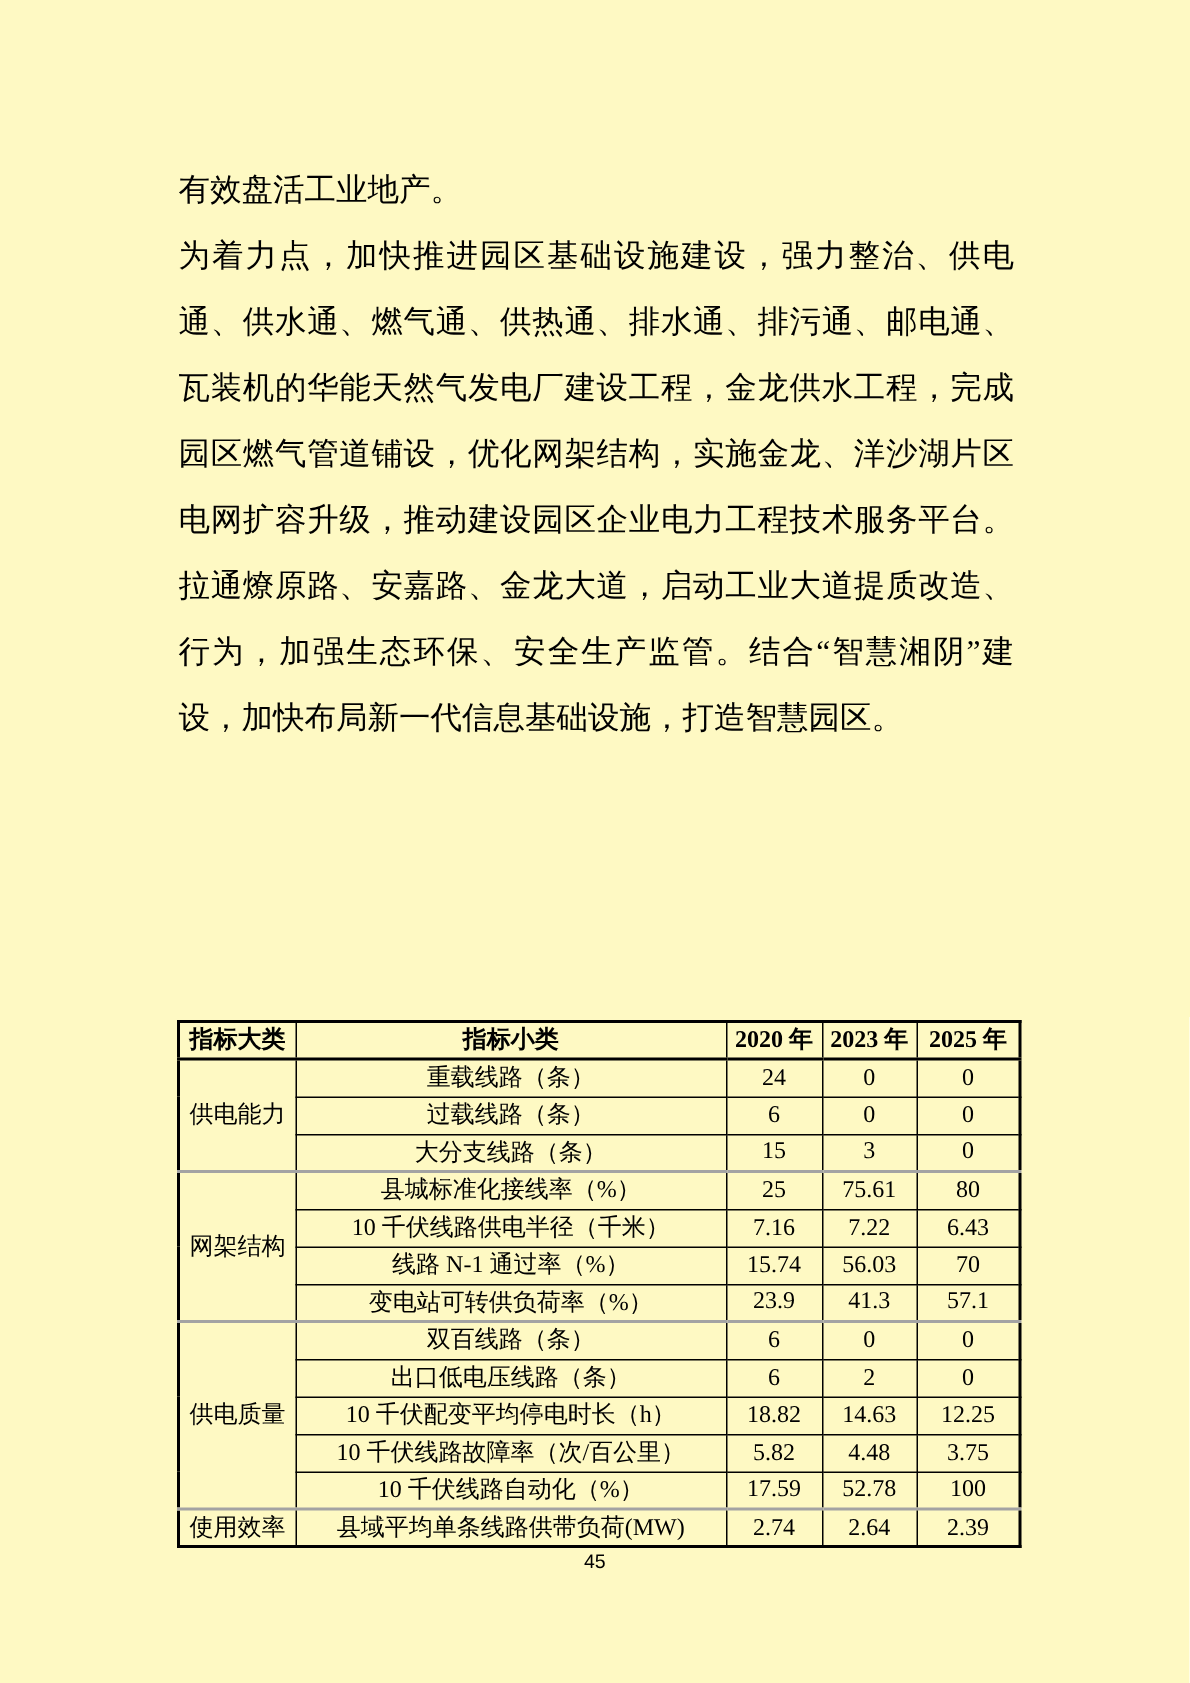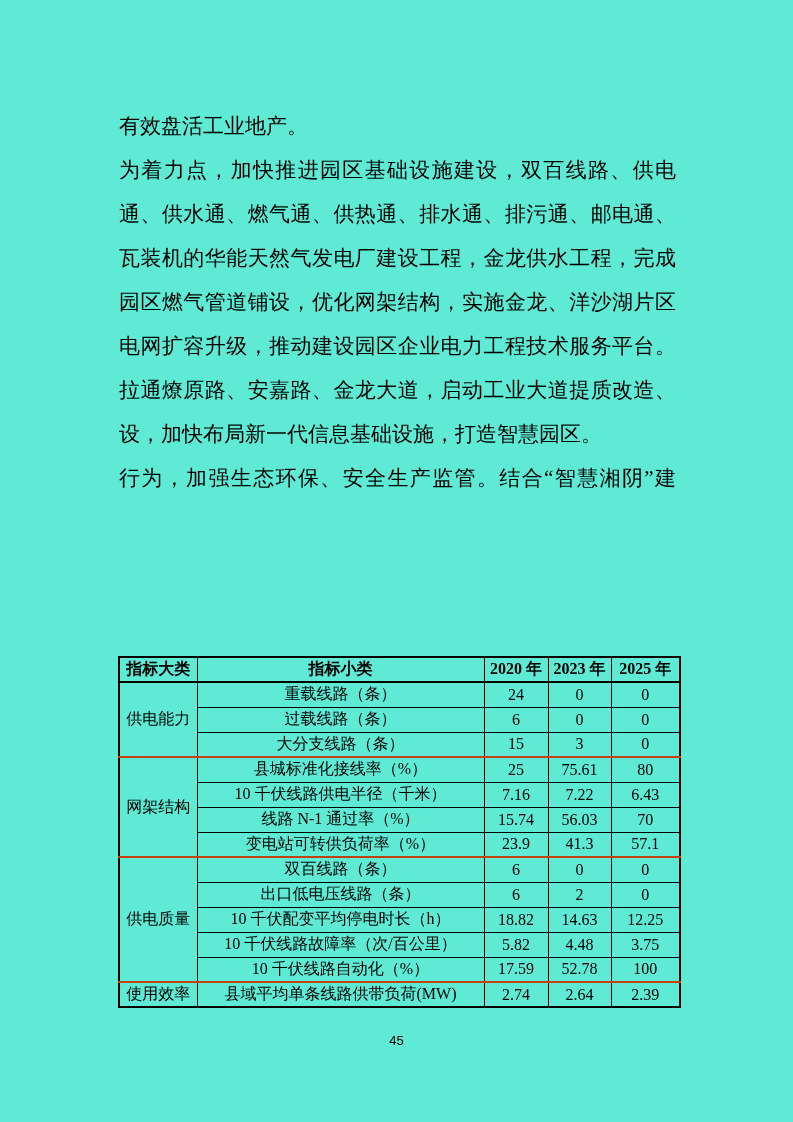--- a/index.html
+++ b/index.html
@@ -1,21 +1,21 @@
 <!DOCTYPE html>
 <html><head>
 <meta charset="utf-8">
 <style>
   * { margin: 0; padding: 0; box-sizing: border-box; }
   html, body { background: #ffffff; }
   .page {
     position: relative;
     width: 793px;
     height: 1122px;
-    background: #5eead4;
+    background: #fef9c3;
     color: #000000;
     font-family: "Liberation Serif", "DejaVu Serif", serif;
     overflow: hidden;
   }
   .body-text {
     position: absolute;
     left: 119px;
     top: 104px;
     width: 557px;
     font-size: 21px;
@@ -39,67 +39,67 @@
     left: 118px;
     width: 561px;
     text-align: center;
     font-size: 17px;
     font-weight: bold;
     line-height: 24px;
   }
   table.goal-table {
     position: absolute;
     left: 118px;
-    top: 656px;
+    top: 680px;
     width: 561px;
     border-collapse: collapse;
     table-layout: fixed;
     font-size: 16px;
     border: 2px solid #000;
   }
   table.goal-table th, table.goal-table td {
     border: 1px solid #000;
     text-align: center;
     vertical-align: middle;
     height: 25px;
     padding: 0 2px;
     overflow: hidden;
     white-space: nowrap;
   }
   table.goal-table thead th {
     font-weight: bold;
     border-bottom: 2px solid #000;
   }
-  table.goal-table tr.group-start td { border-top: 2px solid #c2410c; }
+  table.goal-table tr.group-start td { border-top: 2px solid #a3a3a3; }
   table.goal-table td.category { font-weight: normal; }
   .page-number {
     position: absolute;
     top: 1033px;
     left: 0;
     width: 100%;
     text-align: center;
     font-size: 13px;
     font-family: Liberation Sans, sans-serif;
   }
 </style>
 </head>
 <body>
 
 <div class="page">
 
   <div class="body-text" id="body-text">
       <div class="line left">有效盘活工业地产。</div>
-      <div class="line justify">为着力点，加快推进园区基础设施建设，双百线路、供电</div>
+      <div class="line justify">为着力点，加快推进园区基础设施建设，强力整治、供电</div>
       <div class="line justify">通、供水通、燃气通、供热通、排水通、排污通、邮电通、</div>
       <div class="line justify">瓦装机的华能天然气发电厂建设工程，金龙供水工程，完成</div>
       <div class="line justify">园区燃气管道铺设，优化网架结构，实施金龙、洋沙湖片区</div>
       <div class="line justify">电网扩容升级，推动建设园区企业电力工程技术服务平台。</div>
       <div class="line justify">拉通燎原路、安嘉路、金龙大道，启动工业大道提质改造、</div>
+      <div class="line justify">行为，加强生态环保、安全生产监管。结合“智慧湘阴”建</div>
       <div class="line left">设，加快布局新一代信息基础设施，打造智慧园区。</div>
-      <div class="line justify">行为，加强生态环保、安全生产监管。结合“智慧湘阴”建</div>
     </div>
 
 
   <table class="goal-table">
     <colgroup>
       <col style="width:78px">
       <col style="width:287px">
       <col style="width:64px">
       <col style="width:63px">
       <col style="width:69px">

